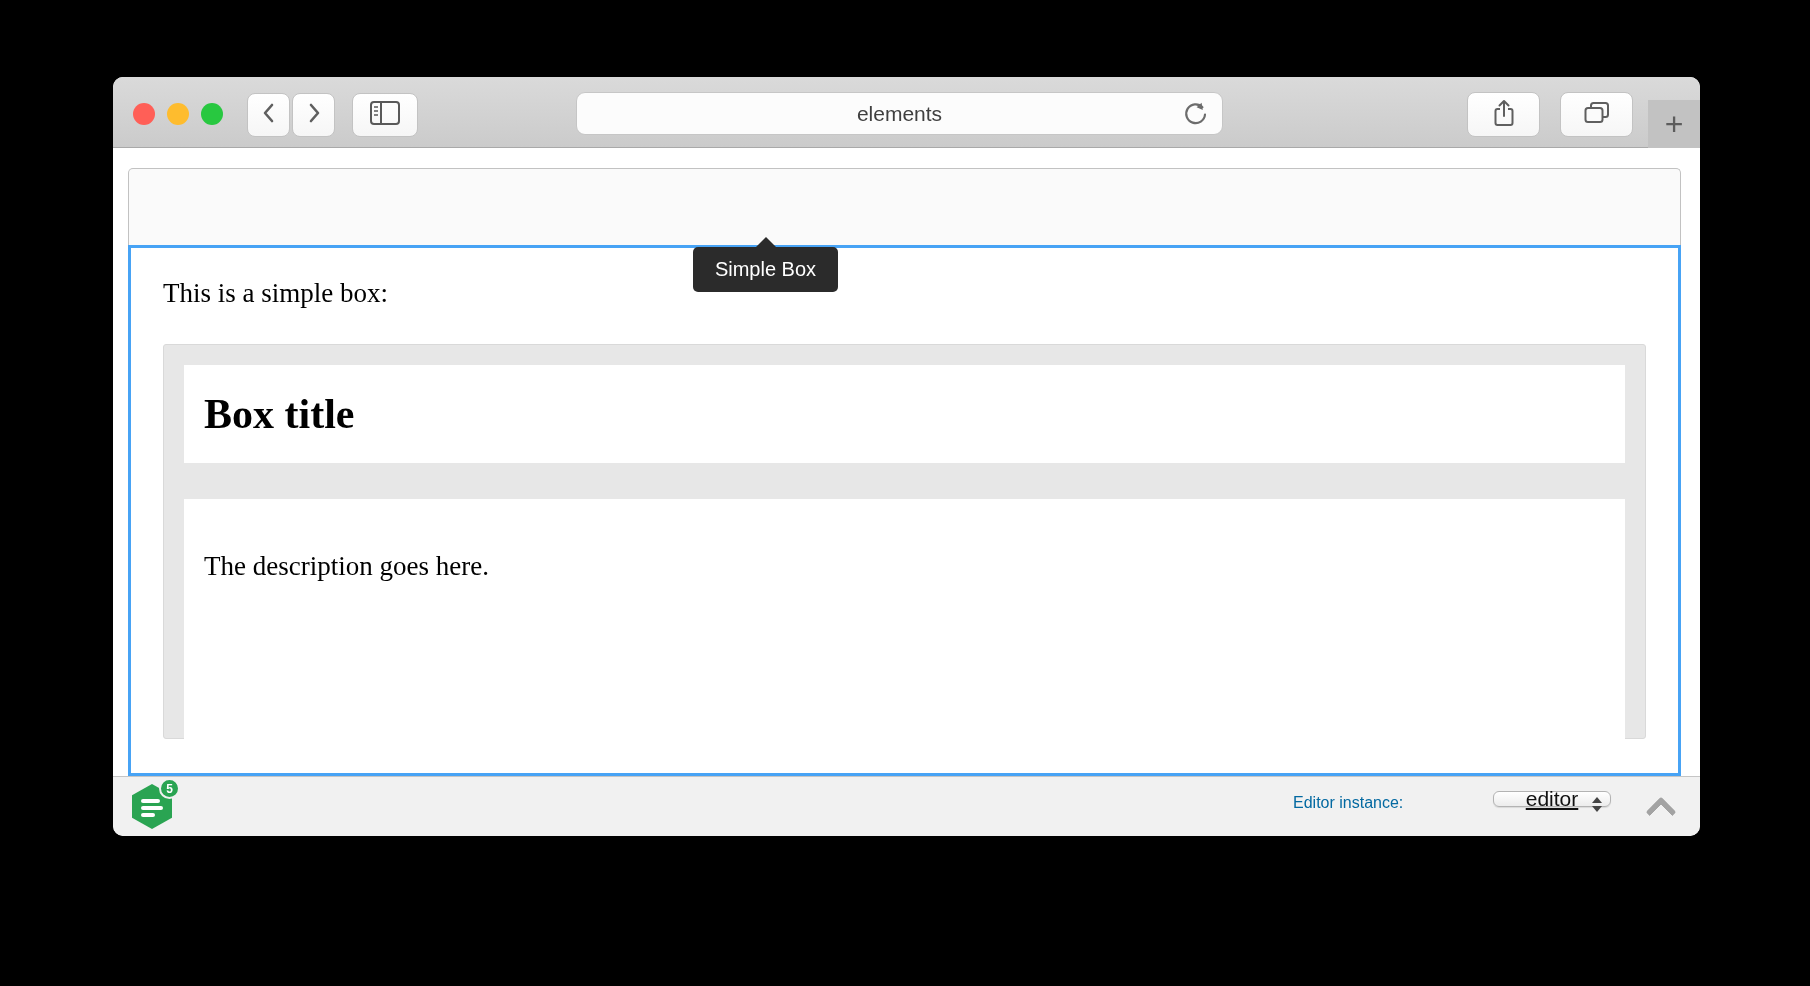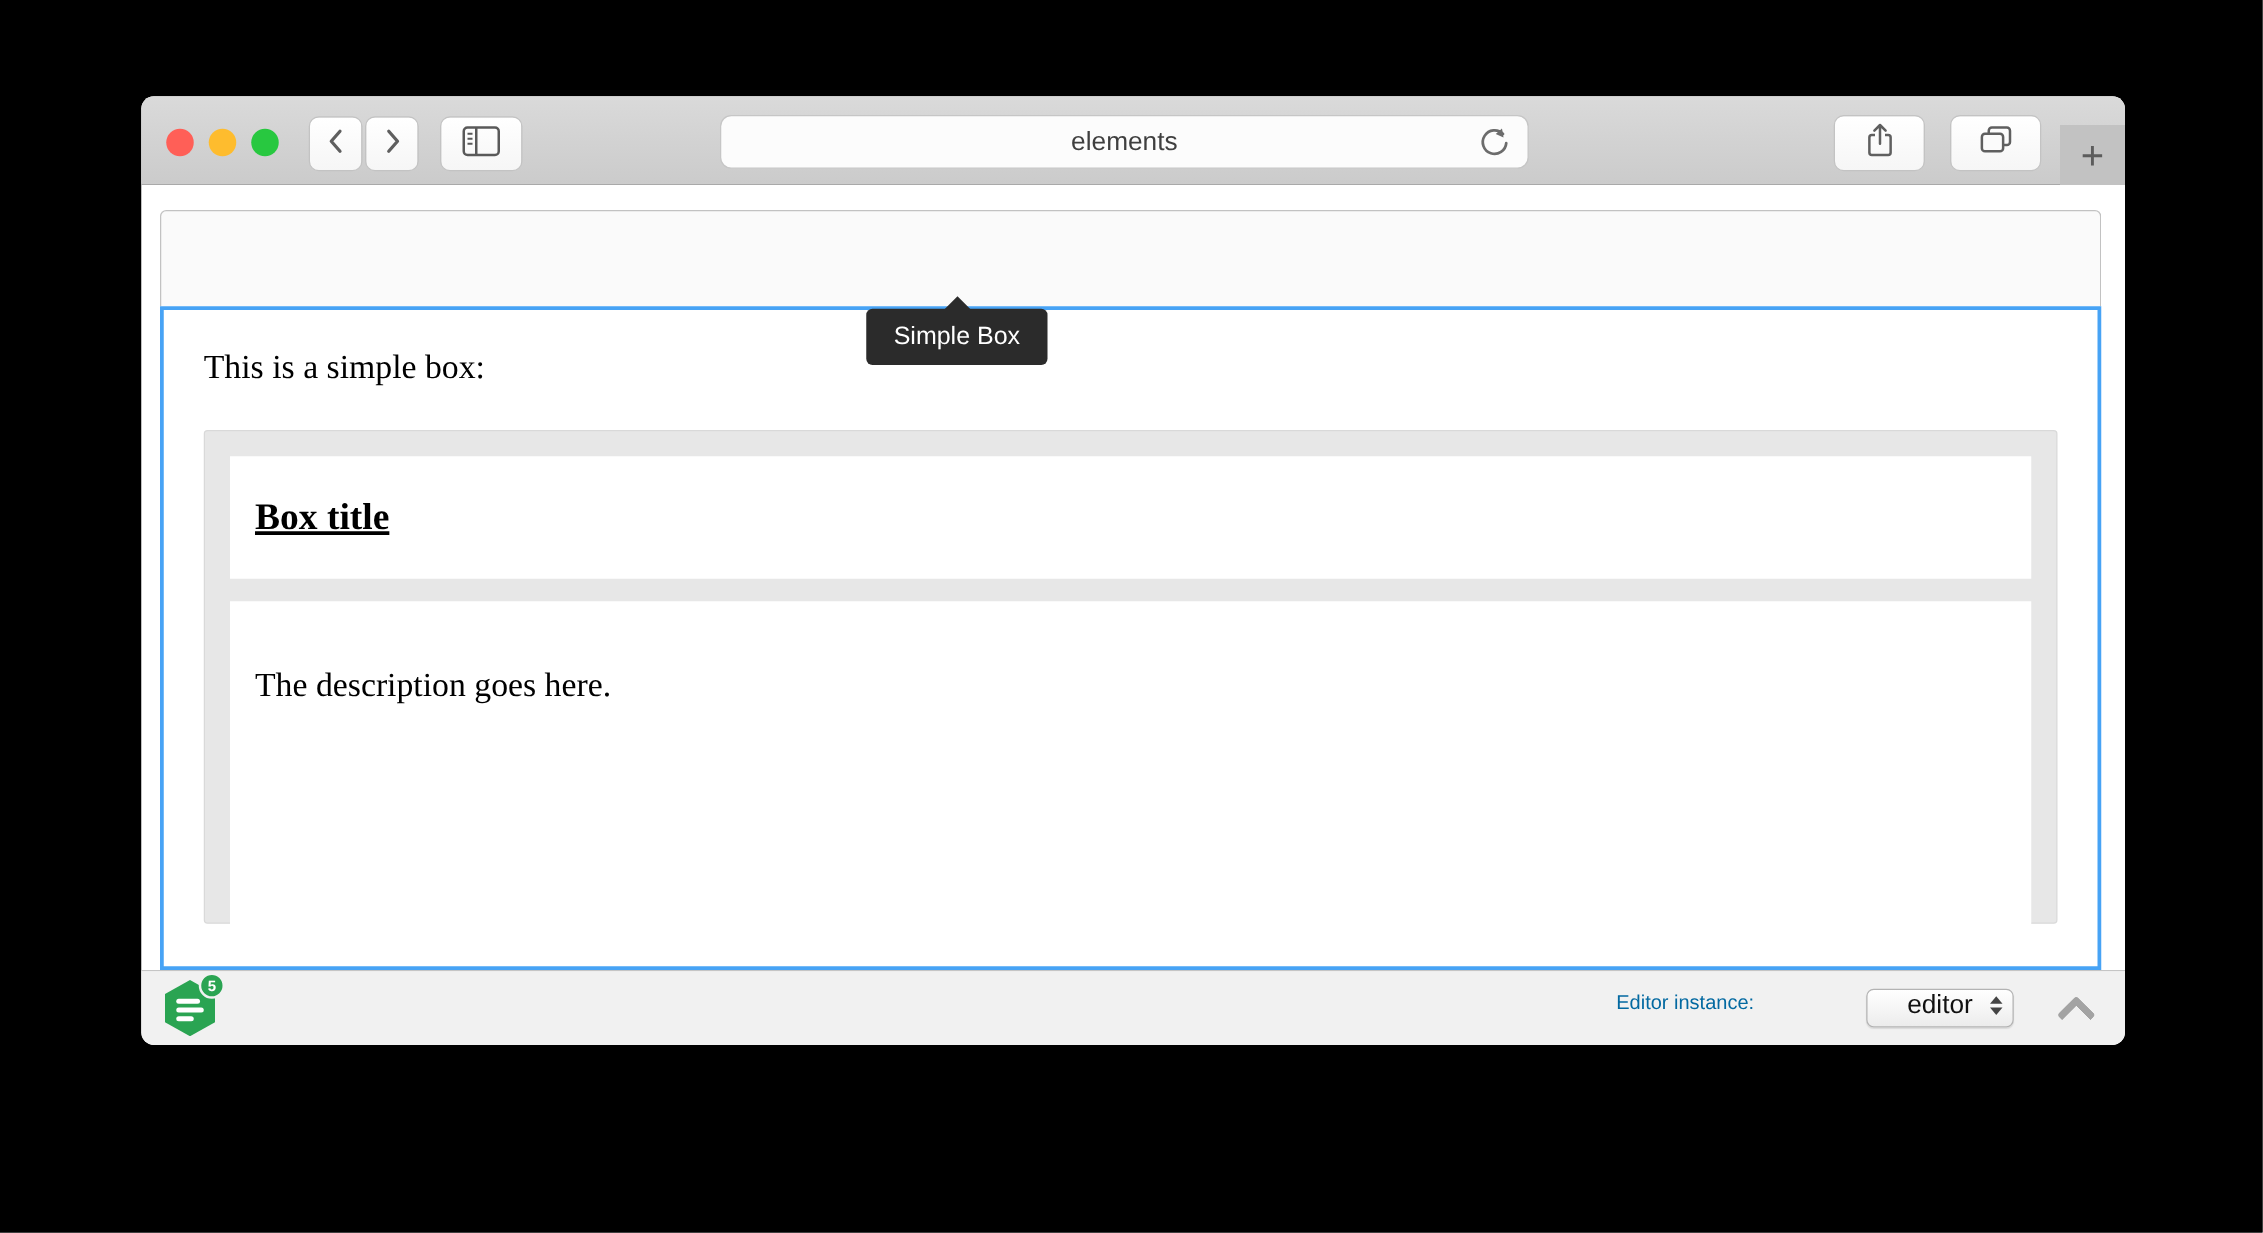--- a/index.html
+++ b/index.html
@@ -108,23 +108,23 @@
     font-family:"Liberation Serif",serif;font-size:27px;color:#000;
   }
   .intro{margin:0 0 34px;line-height:34px;}
   .simple-box{
     height:395px;background:#e7e7e7;border:1px solid #d9d9d9;border-radius:3px;
     padding:20px 20px 15px;
   }
   .sb-title{
     height:98px;background:#fff;display:flex;align-items:center;padding:0 20px;
   }
-  .sb-title h1{font-size:30px;font-weight:700;line-height:1;text-decoration:underline;}
+  .sb-title h1{font-size:42px;font-weight:700;line-height:1;}
   .sb-desc{
-    margin-top:18px;height:264px;background:#fff;padding:50px 20px 0;
+    margin-top:36px;height:264px;background:#fff;padding:50px 20px 0;
   }
   .sb-desc p{line-height:34px;}
   .sb-desc ul{margin-top:30px;padding-left:80px;}
   .sb-desc li{line-height:38px;}
 
   
   .bottom-bar{
     position:absolute;left:0;top:699px;width:1587px;height:60px;
     background:#f1f1f1;border-top:1px solid #c5c5c5;
     border-radius:0 0 10px 10px;z-index:20;
@@ -142,26 +142,26 @@
     position:absolute;right:-8px;top:-6px;width:21px;height:21px;border-radius:50%;
     background:var(--logo-green);border:2px solid #f1f1f1;
     color:#fff;font-size:12px;font-weight:700;
     display:flex;align-items:center;justify-content:center;
   }
   .instance-label{
     position:absolute;left:1180px;top:17px;width:192px;text-align:left;
     font-size:16px;color:#0369a1;
   }
   .instance-select{
-    position:absolute;left:1380px;top:14px;width:118px;height:31px;
+    position:absolute;left:1380px;top:14px;width:118px;height:16px;
     background:linear-gradient(#ffffff,#ececec);
     border:1px solid #b3b3b3;border-radius:6px;
     box-shadow:0 1px 1px rgba(0,0,0,.1);
-    display:flex;justify-content:center;
-    font-size:21px;color:#111;
+    display:flex;align-items:center;justify-content:center;
+    font-size:21px;color:#111;text-decoration:underline;
   }
   .select-carets{position:absolute;right:8px;top:5px;display:flex;flex-direction:column;gap:3px;}
   .caret-up{width:0;height:0;border-left:5px solid transparent;border-right:5px solid transparent;border-bottom:6px solid #444;}
   .caret-down{width:0;height:0;border-left:5px solid transparent;border-right:5px solid transparent;border-top:6px solid #444;}
   .collapse-chevron{position:absolute;left:1532px;top:18px;width:32px;height:26px;}
   .collapse-chevron i{
     display:block;width:22px;height:22px;margin:6px auto 0;
     border-top:6px solid #a3a3a3;border-left:6px solid #a3a3a3;
     border-radius:3px;transform:rotate(45deg);
   }

